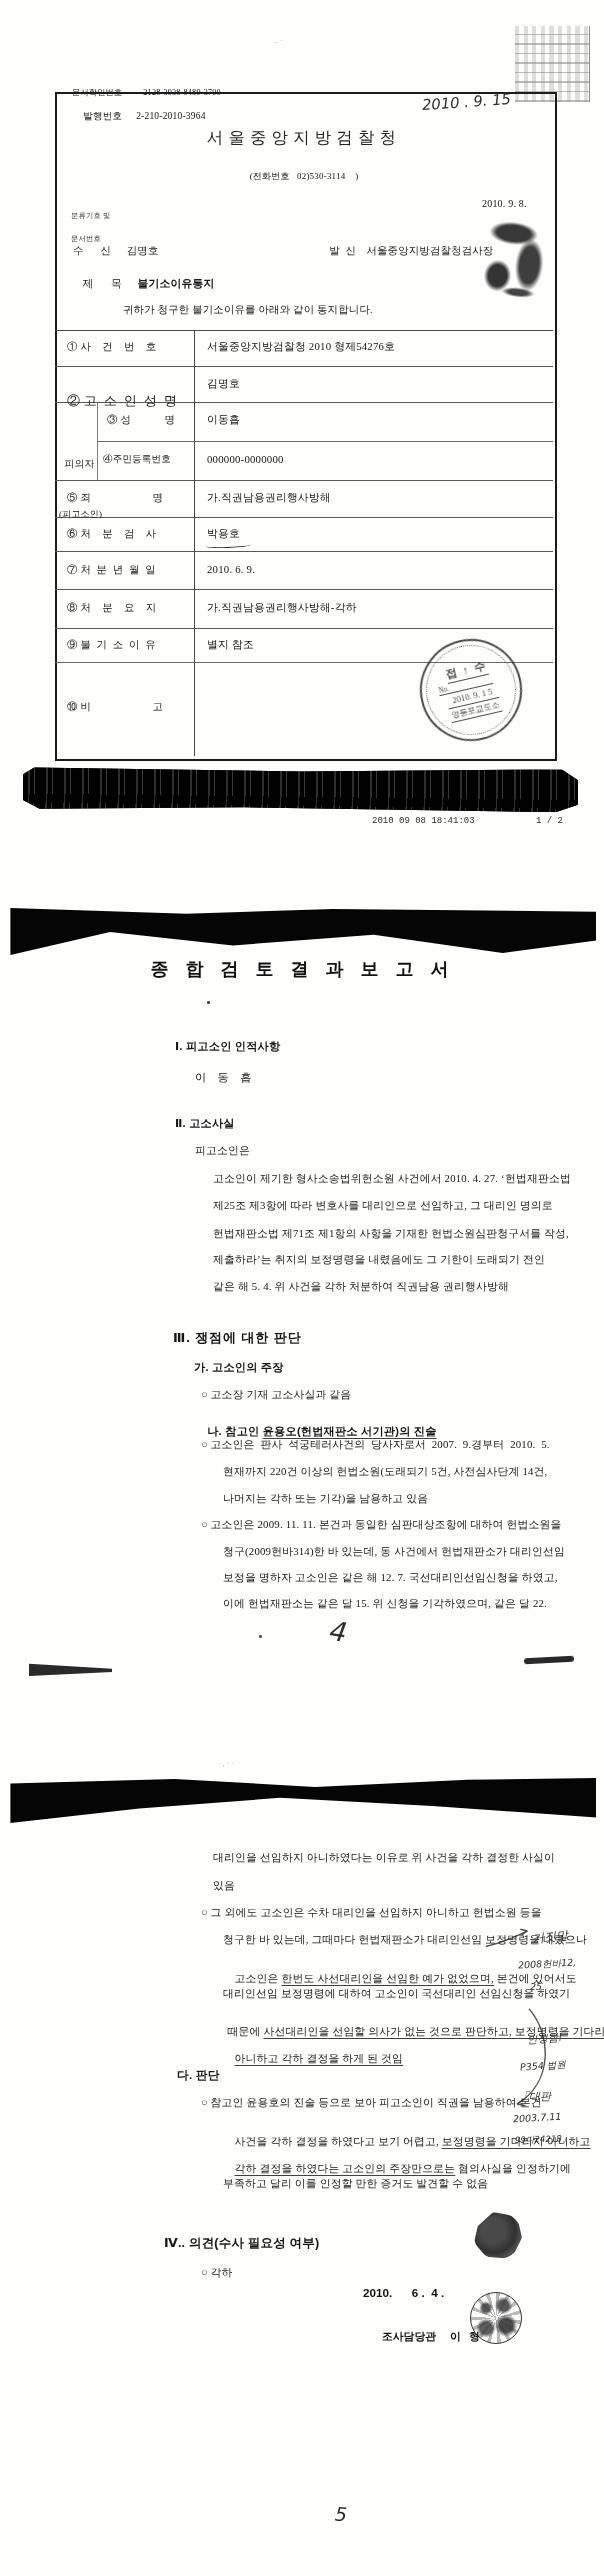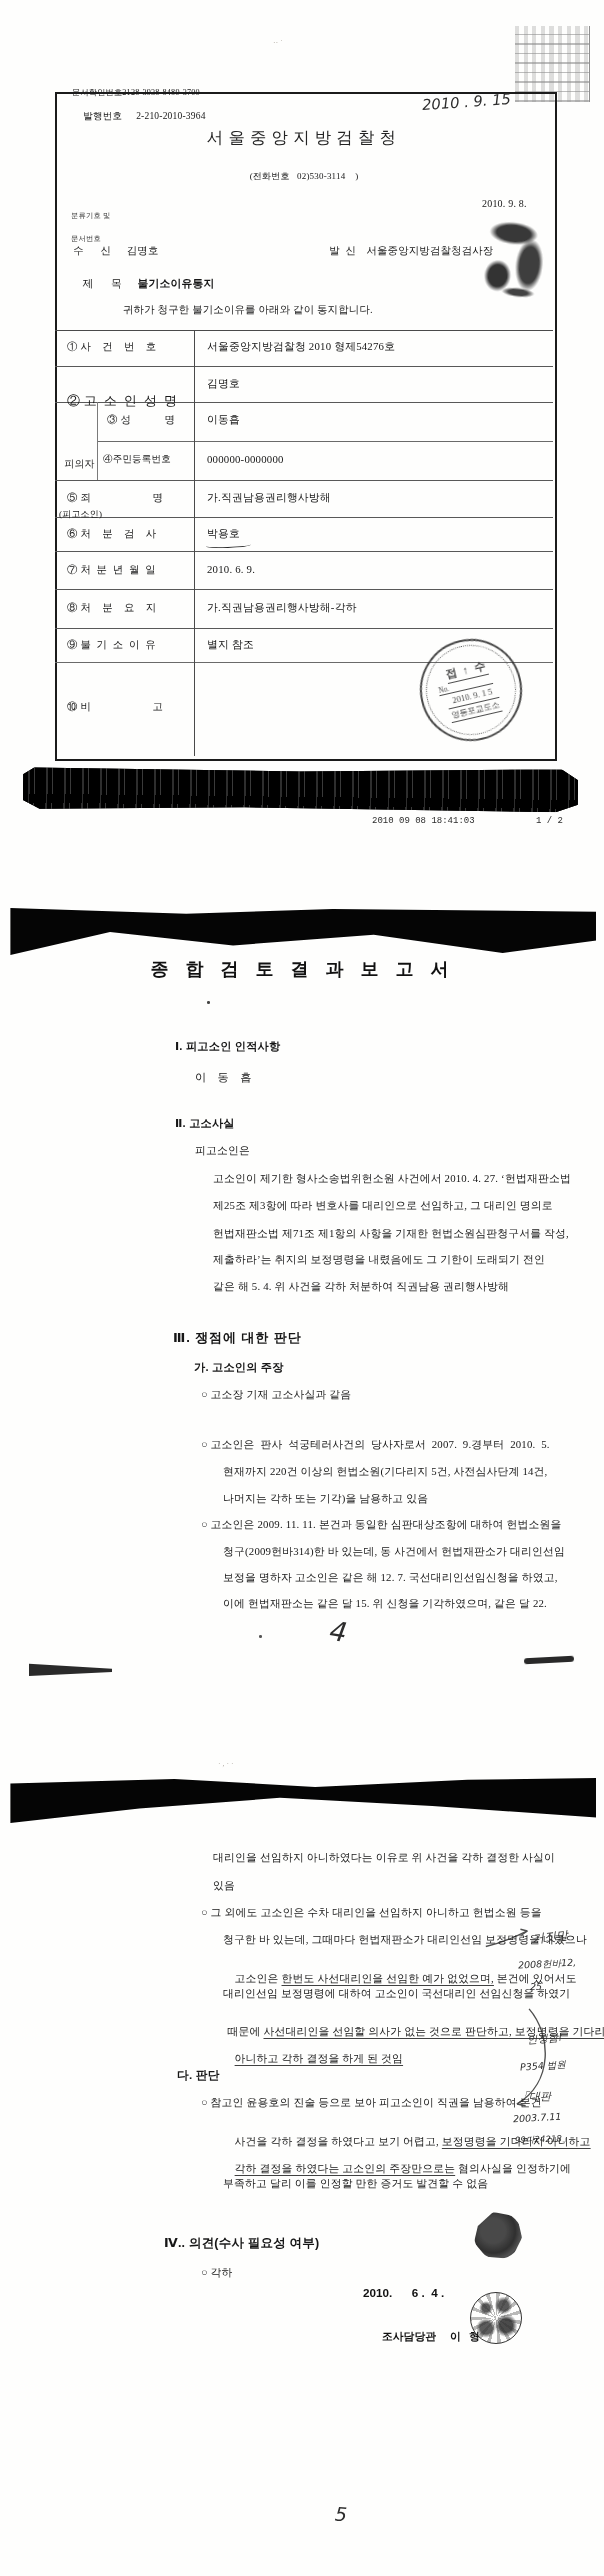--- a/index.html
+++ b/index.html
@@ -28,21 +28,21 @@
 <body>
 
 <div id="page">
 
   <div class="a" style="left:273px;top:36px;width:35px;height:8.6px;color:#b5b0a8;font-size:7.8px;">‥ ·</div>
   <div class="a" style="left:515px;top:26px;width:74px;height:76px;border-right:1.4px solid #6b6b6b;opacity:.75;filter:blur(0.4px);
               background:repeating-linear-gradient(0deg,rgba(95,95,95,.55) 0 1.7px,transparent 1.7px 9.5px),
                          repeating-linear-gradient(90deg,rgba(130,130,130,.35) 0 4.3px,transparent 4.3px 8.6px);"></div>
 
   <div class="a t" style="left:63px;top:78px;font-size:8.2px;">
-    <span>문서확인번호</span><span style="margin-left:0;">2128-3938-8489-3700</span>
+    <span>문서확인번호</span><span style="margin-left:21px;">2128-3938-8489-3700</span>
   </div>
 
   <div class="box"></div>
 
   <div class="a t" style="left:73px;top:100px;font-size:9.5px;">
     <span>발행번호</span><span style="margin-left:14px;">2-210-2010-3964</span>
   </div>
 
   <div class="a hand" style="left:422px;top:93px;font-size:14.7px;transform:rotate(-4deg);">2010 . 9. 15</div>
 
@@ -151,23 +151,26 @@
   <div class="a t" style="left:213px;top:1172px;">고소인이 제기한 형사소송법위헌소원 사건에서 2010. 4. 27. ‘헌법재판소법</div>
   <div class="a t" style="left:213px;top:1199px;">제25조 제3항에 따라 변호사를 대리인으로 선임하고, 그 대리인 명의로</div>
   <div class="a t" style="left:213px;top:1227px;">헌법재판소법 제71조 제1항의 사항을 기재한 헌법소원심판청구서를 작성,</div>
   <div class="a t" style="left:213px;top:1253px;">제출하라’는 취지의 보정명령을 내렸음에도 그 기한이 도래되기 전인</div>
   <div class="a t" style="left:213px;top:1280px;">같은 해 5. 4. 위 사건을 각하 처분하여 직권남용 권리행사방해</div>
 
   <div class="a sans b t" style="left:173px;top:1329px;font-size:13px;letter-spacing:0.9px;">Ⅲ. 쟁점에 대한 판단</div>
   <div class="a sans b t" style="left:194px;top:1360px;font-size:11.2px;">가. 고소인의 주장</div>
   <div class="a t" style="left:201px;top:1388px;">○ 고소장 기재 고소사실과 같음</div>
 
+  <div class="a sans b t" style="left:194px;top:1412px;font-size:11.2px;">
+    <span>나. 참고인 </span><span class="hu">윤용오(헌법재판소 서기관)의 진술</span>
+  </div>
 
   <div class="a t" style="left:201px;top:1438px;">○ 고소인은  판사  석궁테러사건의  당사자로서  2007.  9.경부터  2010.  5.</div>
-  <div class="a t" style="left:223px;top:1465px;">현재까지 220건 이상의 헌법소원(기다리지 5건, 사전심사단계 14건,</div>
+  <div class="a t" style="left:223px;top:1465px;">현재까지 220건 이상의 헌법소원(도래되기 5건, 사전심사단계 14건,</div>
   <div class="a t" style="left:223px;top:1492px;">나머지는 각하 또는 기각)을 남용하고 있음</div>
   <div class="a t" style="left:201px;top:1518px;">○ 고소인은 2009. 11. 11. 본건과 동일한 심판대상조항에 대하여 헌법소원을</div>
   <div class="a t" style="left:223px;top:1545px;">청구(2009헌바314)한 바 있는데, 동 사건에서 헌법재판소가 대리인선임</div>
   <div class="a t" style="left:223px;top:1571px;">보정을 명하자 고소인은 같은 해 12. 7. 국선대리인선임신청을 하였고,</div>
   <div class="a t" style="left:223px;top:1597px;">이에 헌법재판소는 같은 달 15. 위 신청을 기각하였으며, 같은 달 22.</div>
 
   <div class="a hand" style="left:330px;top:1616px;font-size:27px;transform:rotate(9deg);">4</div>
   <div class="a" style="left:259px;top:1635px;width:2.6px;height:2.6px;background:#555;border-radius:50%;"></div>
 
   <div class="band blob" style="left:29px;top:1663px;width:83px;height:13px;clip-path:polygon(0 5%,100% 45%,100% 70%,0 100%);"></div>

